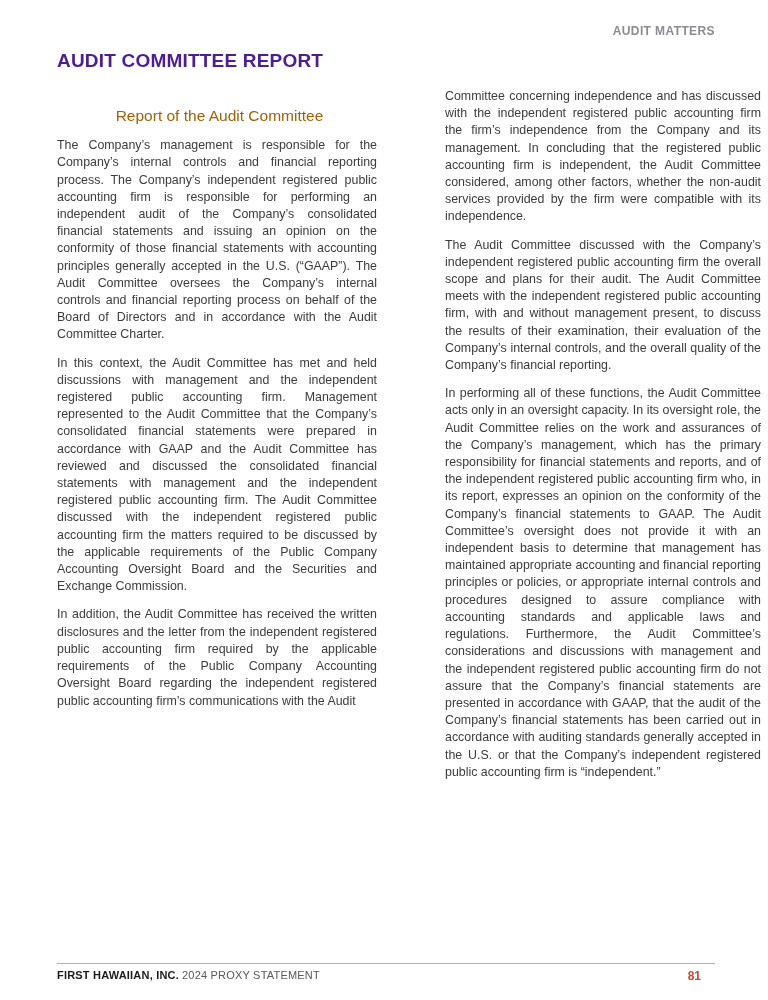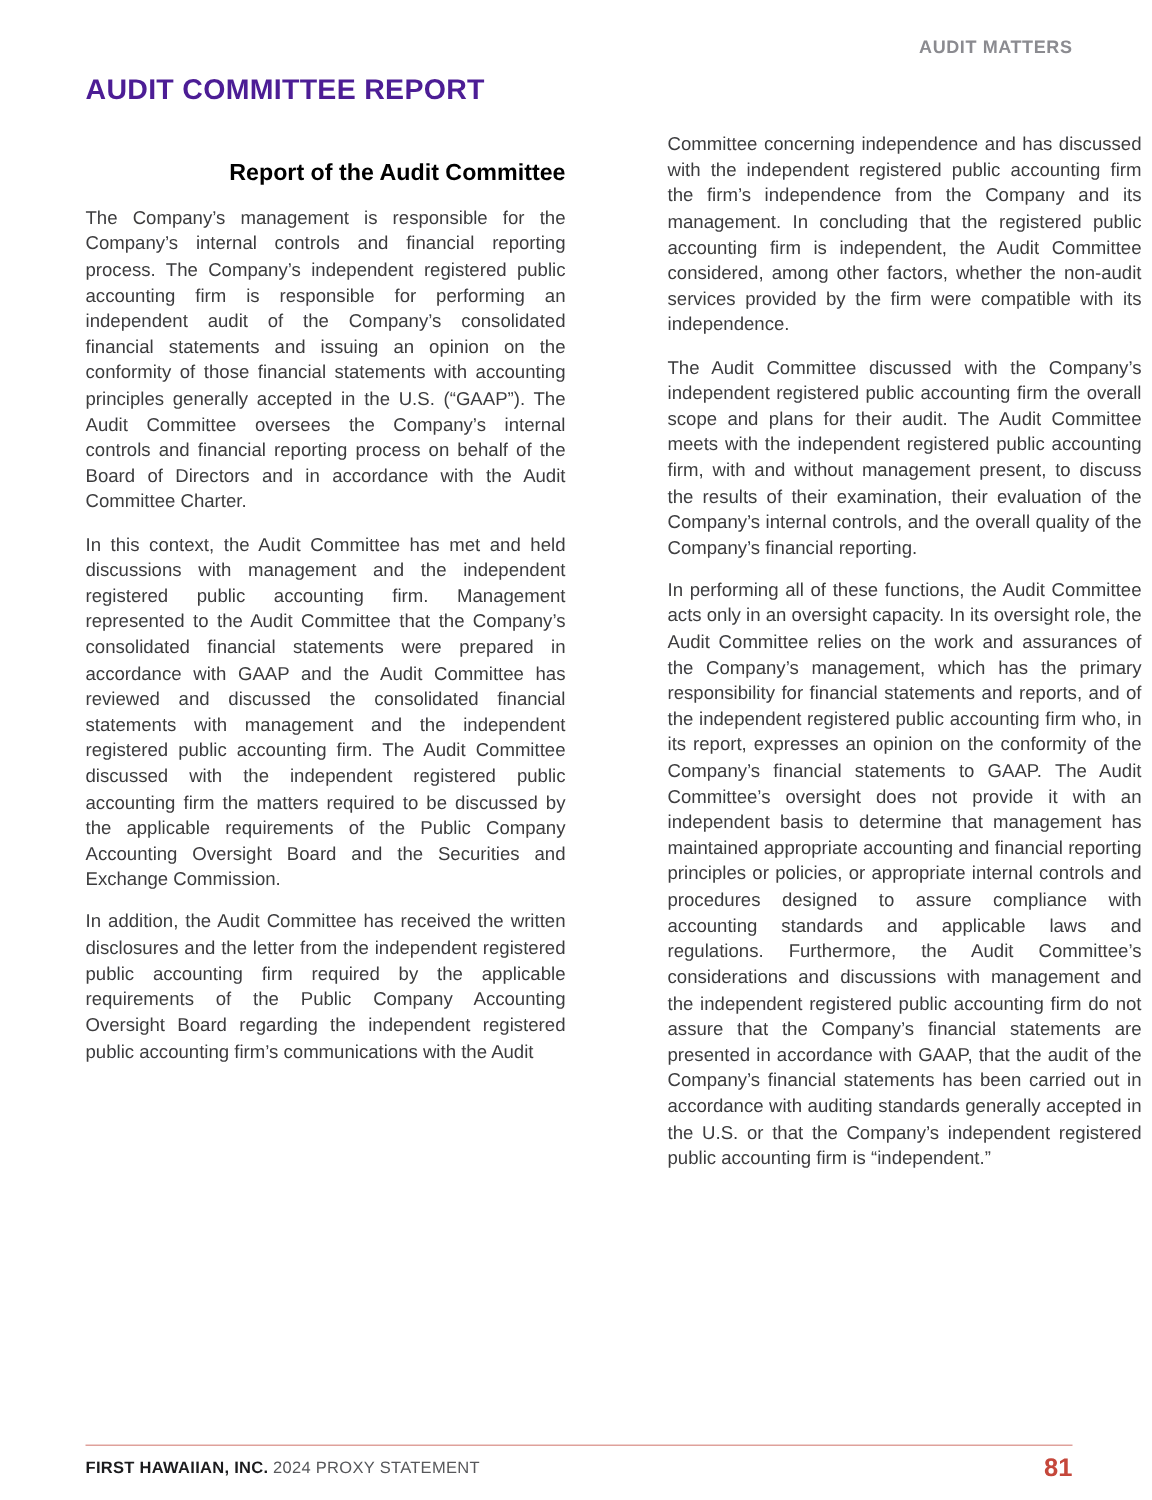--- a/index.html
+++ b/index.html
@@ -39,49 +39,49 @@
   }
   .column-left  { left: 57px;  width: 320px; }
   .column-right { left: 412px; width: 316px; margin-left: 33px; }
 
   .column p { margin: 0 0 11px 0; }
   .column p:last-child { margin-bottom: 0; }
 
   .sub-heading {
     margin: 19px 0 13px 0;
     padding-left: 5px;
-    font-size: 15.5px; font-weight: bold;
-    color: #000000;
-    text-align: right;
+    font-size: 15.5px; font-weight: normal;
+    color: #a16207;
+    text-align: center;
   }
 
   .footer-rule {
     position: absolute;
     left: 57px; right: 53px; top: 963px;
     height: 0;
     border-top: 1.5px solid #dfa19b;
   }
   .footer {
     position: absolute;
-    left: 57px; right: 53px; top: 969px;
+    left: 57px; right: 67px; top: 969px;
     display: flex;
     justify-content: space-between;
-    align-items: center;
+    align-items: flex-start;
     font-size: 11px;
   }
   .footer-company {
     font-weight: bold;
     color: #1c1c1e;
     letter-spacing: 0.2px;
   }
   .footer-document { color: #57585b; letter-spacing: 0.2px; }
   .footer-page-number {
     font-weight: bold;
     color: #c5473b;
-    font-size: 17px;
+    font-size: 12px;
   }
 </style>
 </head>
 <body>
 
 <div class="page">
 
   <div class="section-label">AUDIT MATTERS</div>
 
   <h1 class="page-title">AUDIT COMMITTEE REPORT</h1>

